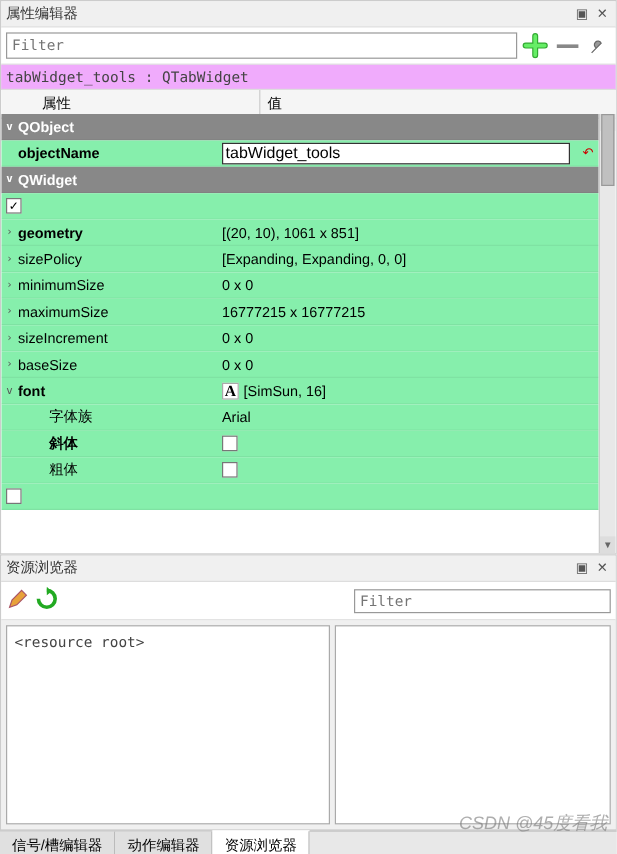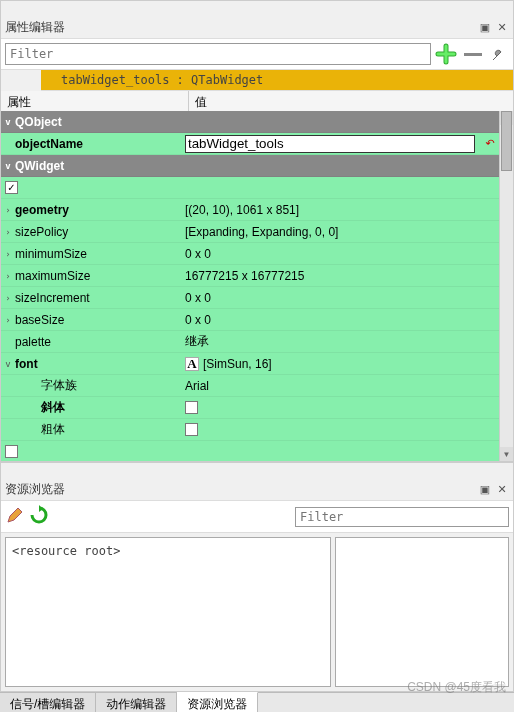--- a/index.html
+++ b/index.html
@@ -1,31 +1,31 @@
 <!DOCTYPE html>
 <html><head>
 <meta charset="utf-8">
 <style>
 * { box-sizing: border-box; margin: 0; padding: 0; }
 body { font-family: SimSun, Arial, sans-serif; font-size: 12px; background: #f0f0f0; width: 514px; height: 712px; overflow: hidden; color: #000; }
 .panel { border: 1px solid #ccc; background: #f0f0f0; display: flex; flex-direction: column; }
-.panel-header { display: flex; align-items: center; background: #f0f0f0; padding: 2px 4px; font-size: 12px; border-bottom: 1px solid #ddd; margin-top: 16px; }
+.panel-header { display: flex; align-items: center; background: #f0f0f0; padding: 2px 4px; font-size: 12px; border-bottom: 1px solid #ddd; }
 .panel-header .title { flex: 1; color: #333; }
 .hdr-btn { width: 14px; height: 14px; margin-left: 3px; display: flex; align-items: center; justify-content: center; cursor: pointer; color: #555; font-size: 11px; }
 .top-panel { height: 462px; }
 .filter-row { display: flex; align-items: center; padding: 4px; gap: 4px; background: #fff; border-bottom: 1px solid #ddd; }
 .filter-input { flex: 1; height: 22px; border: 1px solid #999; padding: 0 4px; font-family: monospace; font-size: 12px; }
 .add-btn svg { display: block; }
 .minus-btn { width: 18px; height: 3px; background: #888; margin: 0 3px; }
 .wrench svg { display: block; }
-.object-label { padding: 3px 20px; font-family: monospace; font-size: 12px; background: #eab308; border-bottom: 1px solid #ddd; color: #444; margin-left: 40px; }
+.object-label { padding: 3px 4px; font-family: monospace; font-size: 12px; background: #f0abfc; border-bottom: 1px solid #ddd; color: #444; }
 .tree-area { flex: 1; background: #fff; overflow: hidden; position: relative; }
 .tree-header { display: flex; background: #f5f5f5; border-bottom: 1px solid #ccc; font-size: 12px; }
 .tree-header .col { padding: 3px 6px; }
-.col-name { width: 188px; border-right: 1px solid #ccc; }
+.col-name { width: 188px; border-right: 1px solid #ccc; margin-left: 28px; }
 .col-val { flex: 1; }
 .tree-body { position: absolute; top: 20px; left: 0; right: 14px; bottom: 0; overflow: hidden; }
 .scrollbar { position: absolute; top: 20px; right: 0; bottom: 0; width: 14px; background: #e8e8e8; border-left: 1px solid #ccc; }
 .scrollbar .thumb { position: absolute; top: 0; left: 1px; right: 1px; height: 60px; background: #c0c0c0; border: 1px solid #999; }
 .scrollbar .arrow { position: absolute; left: 0; right: 0; height: 14px; display: flex; align-items: center; justify-content: center; font-size: 8px; color: #666; background: #ddd; }
 .scrollbar .arrow.up { top: 0; }
 .scrollbar .arrow.down { bottom: 0; }
 .tree-row { display: flex; height: 22px; align-items: center; border-bottom: 1px solid rgba(0,0,0,0.05); font-size: 12px; }
 .group-row { background: #888; color: #fff; font-weight: bold; }
 .group-row .cell-name { display: flex; align-items: center; }
@@ -40,26 +40,26 @@
 .bold { font-weight: bold; }
 .checkbox { width: 13px; height: 13px; border: 1px solid #777; background: #fff; display: inline-flex; align-items: center; justify-content: center; font-size: 10px; }
 .reset-btn { position: absolute; right: 2px; width: 14px; height: 14px; color: #c00; font-size: 11px; cursor: pointer; display: flex; align-items: center; justify-content: center; }
 .font-icon { font-family: serif; font-weight: bold; font-size: 13px; border: 1px solid #aaa; width: 14px; height: 14px; display: inline-flex; align-items: center; justify-content: center; background: #fff; }
 .bottom-panel { height: 230px; margin-top: 0; }
 .res-toolbar { display: flex; align-items: center; gap: 4px; padding: 4px; background: #fff; border-bottom: 1px solid #ddd; }
 .res-toolbar .spacer { flex: 1; }
 .res-filter { width: 214px; height: 20px; border: 1px solid #999; padding: 0 4px; font-family: monospace; font-size: 12px; }
 .res-body { flex: 1; display: flex; gap: 4px; padding: 4px; background: #f0f0f0; }
 .res-pane { border: 1px solid #aaa; background: #fff; padding: 6px; font-family: monospace; font-size: 12px; color: #444; }
-.res-pane.left { width: 326px; }
+.res-pane.left { width: 270px; }
 .res-pane.right { flex: 1; }
 .tabs { display: flex; height: 22px; background: #e8e8e8; border-top: 1px solid #bbb; font-size: 12px; }
 .tab { padding: 3px 10px; border-right: 1px solid #bbb; background: #e0e0e0; cursor: pointer; }
 .tab.active { background: #fff; border-top: 1px solid #fff; margin-top: -1px; }
-.watermark { position: fixed; bottom: 16px; right: 8px; color: rgba(120,120,120,0.6); font-size: 12px; font-family: Arial; pointer-events: none; }
+.watermark { position: fixed; bottom: 16px; right: 8px; color: rgba(120,120,120,0.6); font-size: 15px; font-family: Arial; pointer-events: none; font-style: italic; }
 </style>
 </head>
 <body>
 
 <div class="panel top-panel">
   <div class="panel-header">
     <span class="title">属性编辑器</span>
     <span class="hdr-btn">▣</span>
     <span class="hdr-btn">✕</span>
   </div>
@@ -149,24 +149,20 @@
         <div class="cell-val">0 x 0</div>
       </div>
       <div class="tree-row prop-row">
         <div class="cell-name">
             <span class="expander">›</span>
             <span>baseSize</span>
           </div>
         <div class="cell-val">0 x 0</div>
       </div>
       <div class="tree-row prop-row">
-        <div class="cell-name indent1">palette</div>
-        <div class="cell-val">继承</div>
-      </div>
-      <div class="tree-row prop-row">
         <div class="cell-name">
             <span class="expander">v</span>
             <span class="bold">font</span>
           </div>
         <div class="cell-val">
             <span class="font-icon">A</span>
             <span>[SimSun, 16]</span>
           </div>
       </div>
       <div class="tree-row prop-row">

